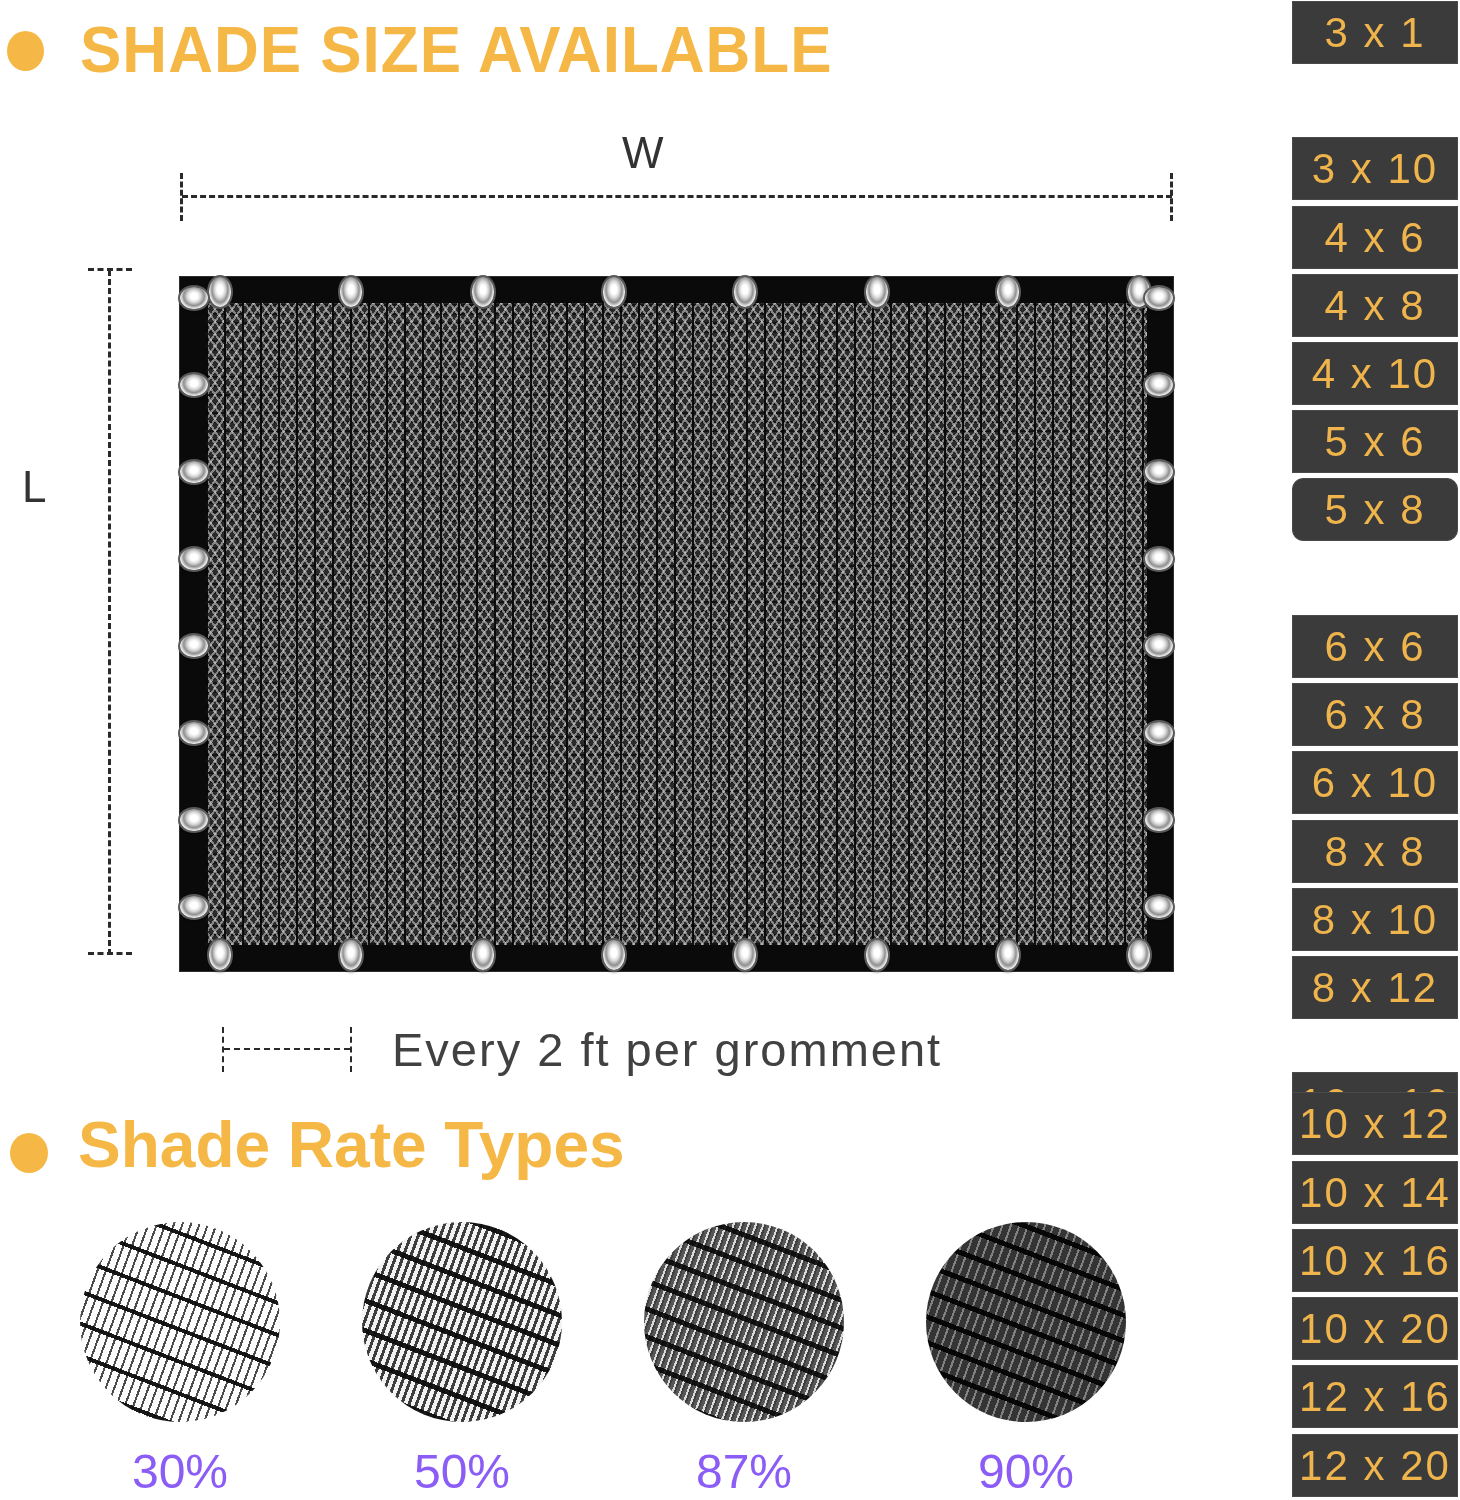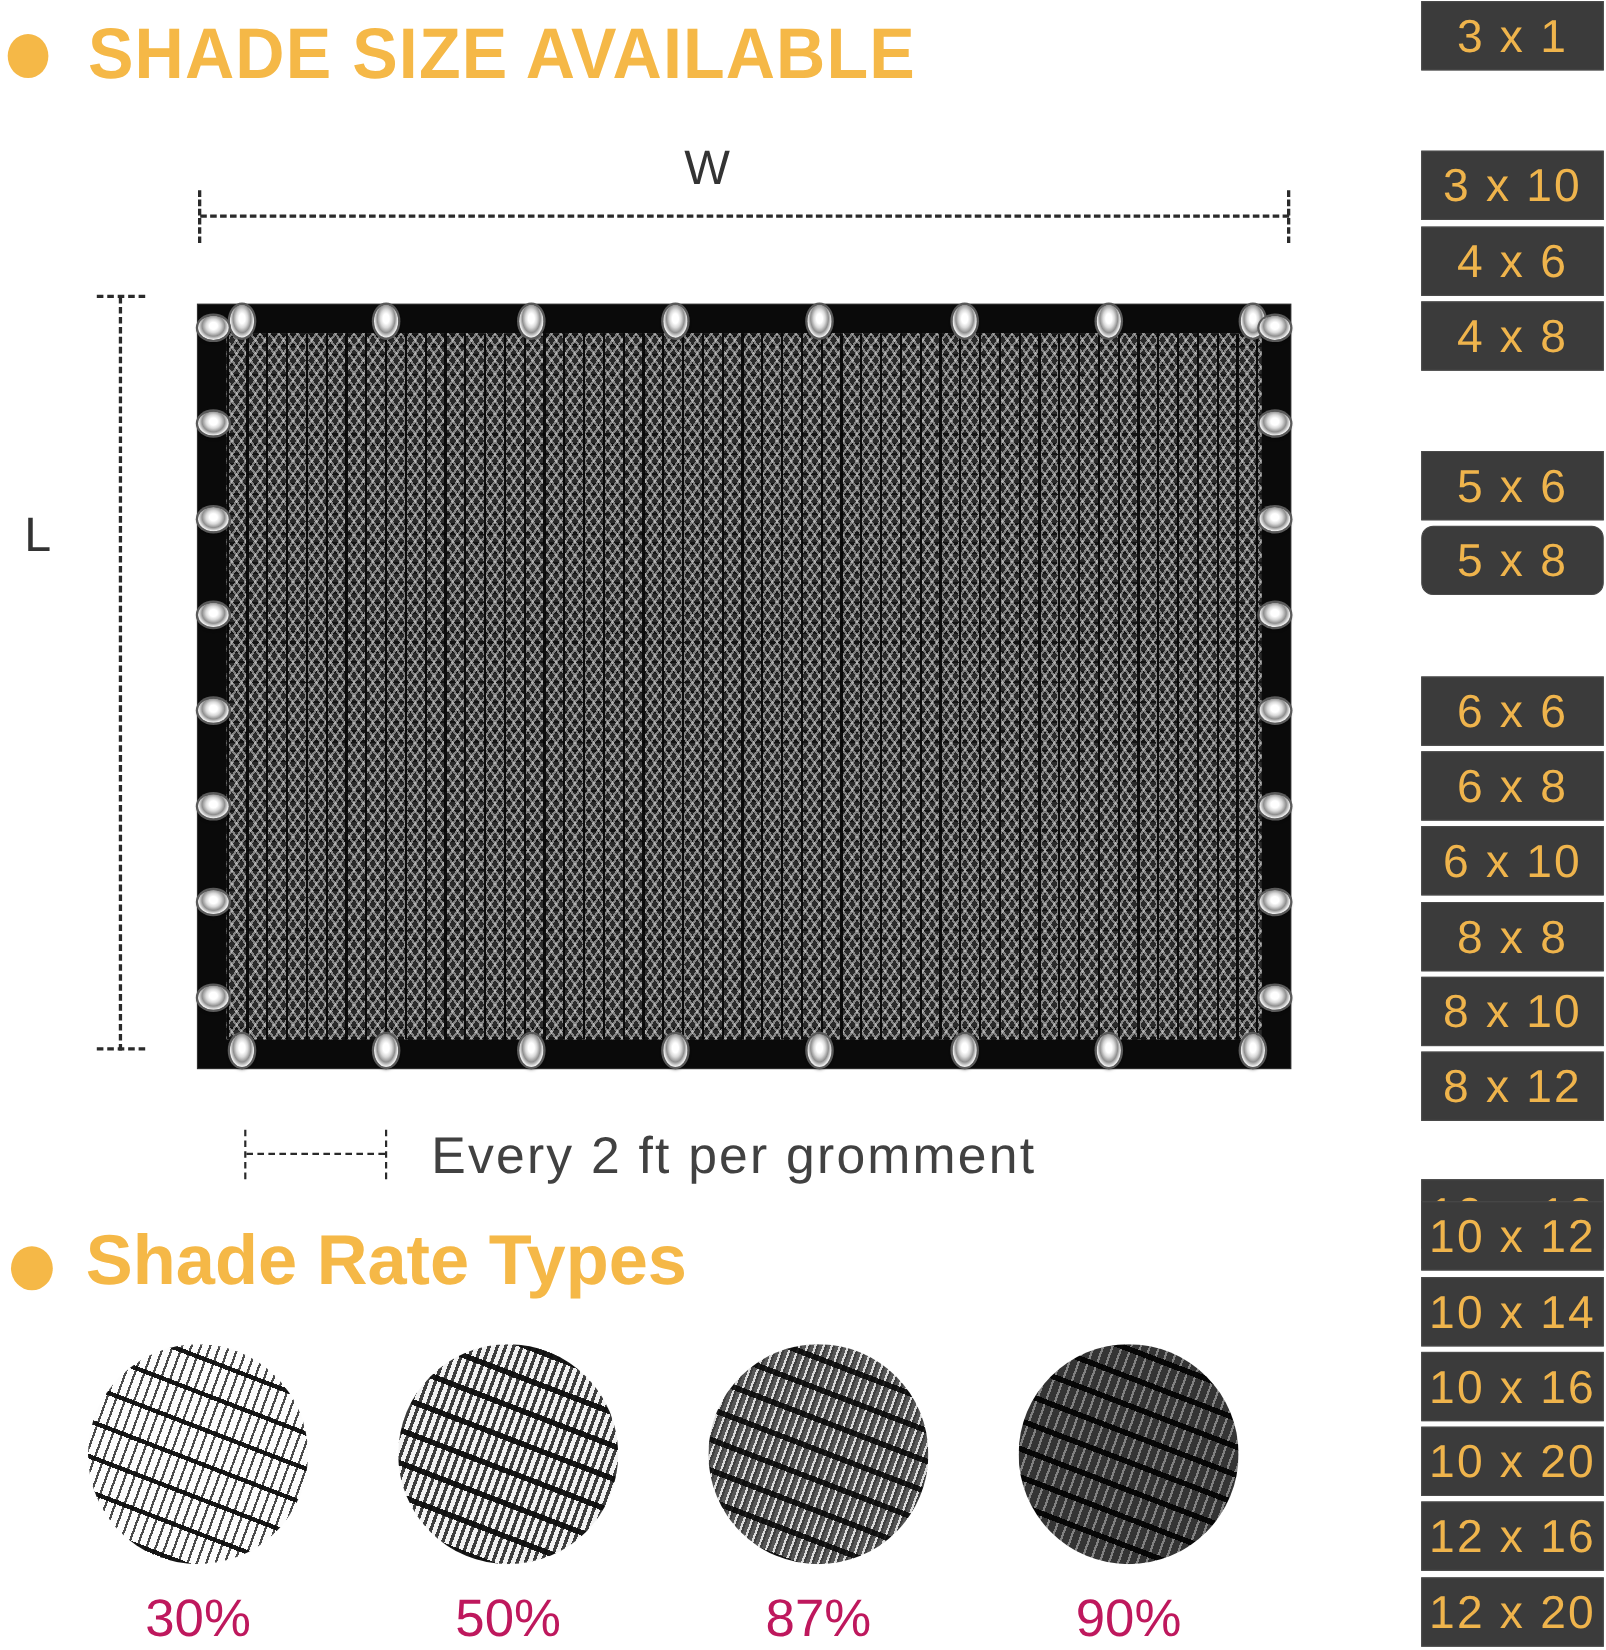--- a/index.html
+++ b/index.html
@@ -68,21 +68,21 @@
     background-image:
       repeating-linear-gradient(21deg, rgba(8,8,8,.9) 0 5px, rgba(0,0,0,0) 5px 26px),
       repeating-linear-gradient(110deg, rgba(255,255,255,.78) 0 2px, rgba(35,35,35,.45) 2px 4px, rgba(0,0,0,0) 4px 7px);
   }
   .rate-90{
     background-color:#343434;
     background-image:
       repeating-linear-gradient(21deg, rgba(3,3,3,.95) 0 5px, rgba(0,0,0,0) 5px 24px),
       repeating-linear-gradient(110deg, rgba(255,255,255,.38) 0 2px, rgba(0,0,0,0) 2px 8px);
   }
-  .rate-label{position:absolute;top:1444px;width:200px;text-align:center;font-size:48px;color:#be185d;}
+  .rate-label{position:absolute;top:1444px;width:200px;text-align:center;font-size:48px;color:#8b5cf6;}
   
   .size-item{
     position:absolute;left:1292px;width:166px;height:63px;
     background:#3B3B3B;border:1px solid #4a4a4a;box-sizing:border-box;
     display:flex;align-items:center;justify-content:center;
     color:#EFB44C;font-size:42px;letter-spacing:2px;
   }
 </style>
 </head>
 <body>
@@ -152,20 +152,21 @@
   <div class="rate-circle rate-90" style="left:926px;"></div>
   <div class="rate-label" style="left:80px;">30%</div>
   <div class="rate-label" style="left:362px;">50%</div>
   <div class="rate-label" style="left:644px;">87%</div>
   <div class="rate-label" style="left:926px;">90%</div>
 
   <div class="size-item" style="top:1px;">3 x 1</div>
   <div class="size-item" style="top:137px;">3 x 10</div>
   <div class="size-item" style="top:206px;">4 x 6</div>
   <div class="size-item" style="top:274px;">4 x 8</div>
+  <div class="size-item" style="top:342px;">4 x 10</div>
   <div class="size-item" style="top:410px;">5 x 6</div>
   <div class="size-item" style="top:478px;border-radius:11px;">5 x 8</div>
   <div class="size-item" style="top:615px;">6 x 6</div>
   <div class="size-item" style="top:683px;">6 x 8</div>
   <div class="size-item" style="top:751px;">6 x 10</div>
   <div class="size-item" style="top:820px;">8 x 8</div>
   <div class="size-item" style="top:888px;">8 x 10</div>
   <div class="size-item" style="top:956px;">8 x 12</div>
   <div class="size-item" style="top:1072px;">10 x 10</div>
   <div class="size-item" style="top:1092px;">10 x 12</div>

